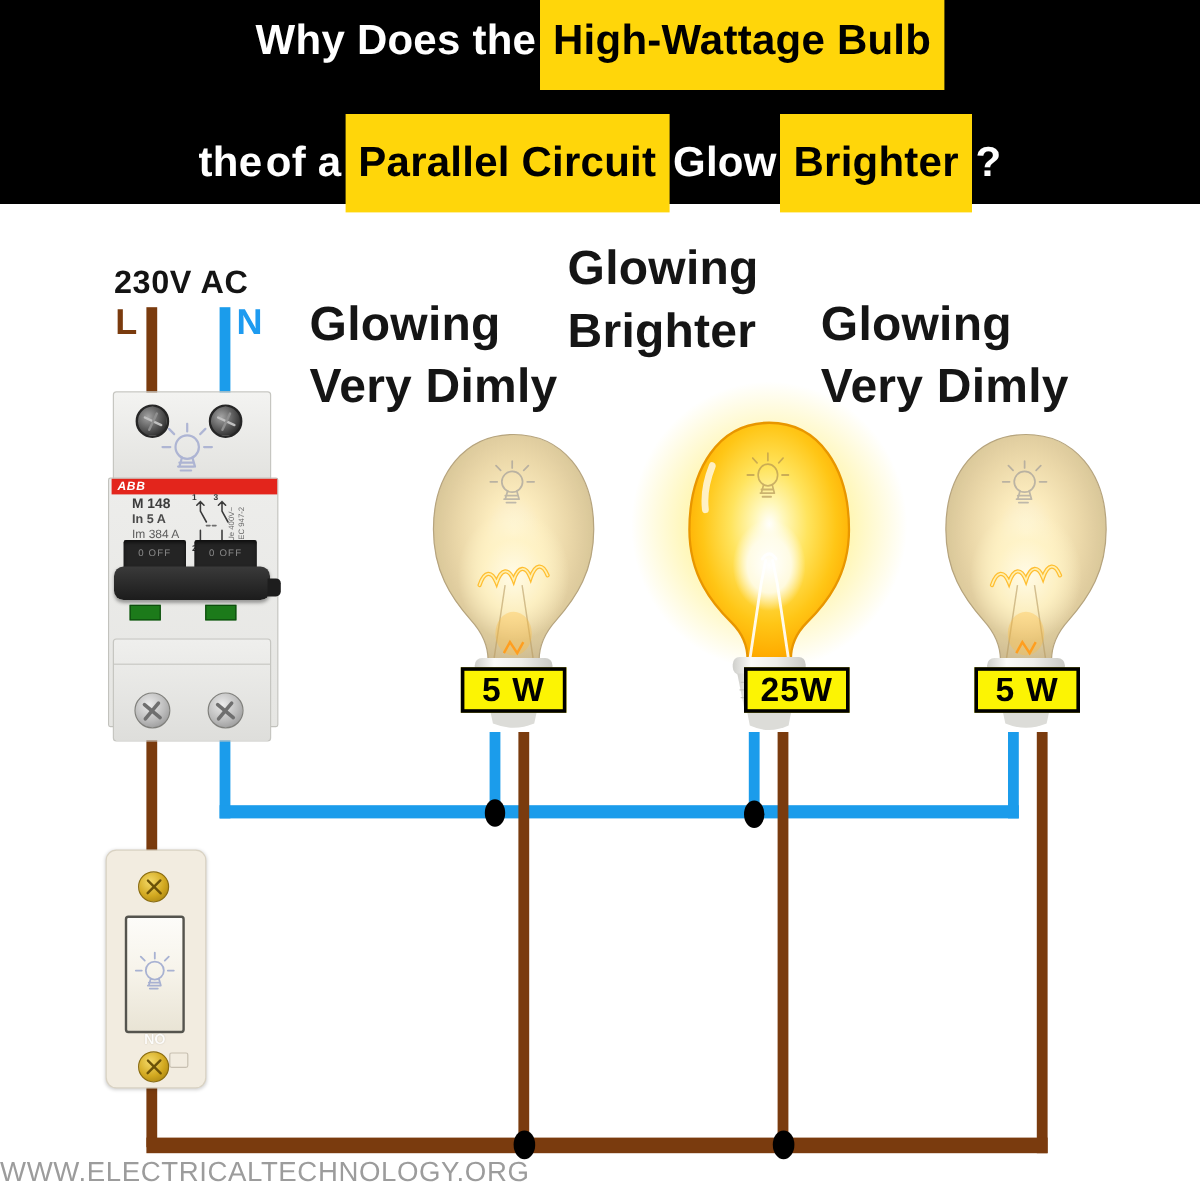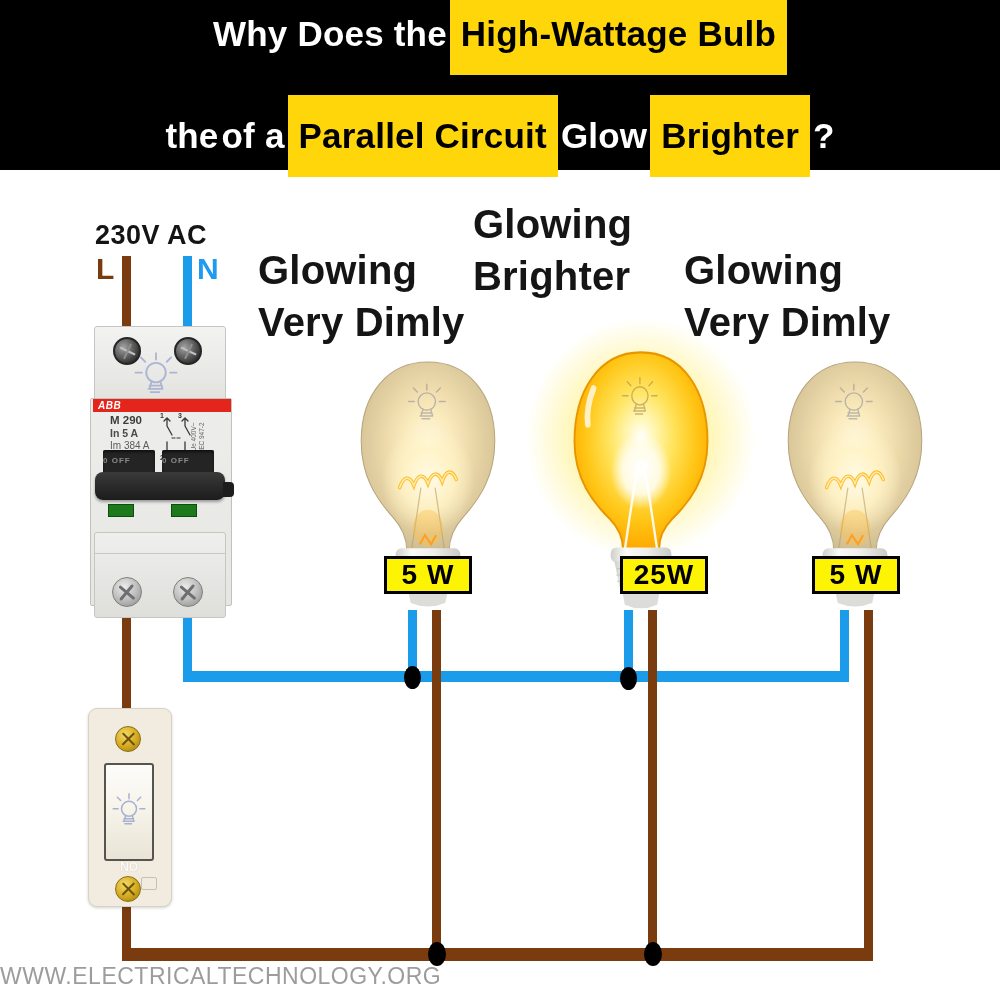--- a/index.html
+++ b/index.html
@@ -76,23 +76,22 @@
   #br-icu   { left:20px; top:123px; font-size:8px; color:#5c5c5c; }
   .pole-num { position:absolute; font-size:7px; font-weight:bold; color:#333; }
   #br-side {
     position:absolute; left:99px; top:88px; width:48px; height:46px;
     transform:rotate(-90deg); color:#666; font-size:6.5px; line-height:8px;
     text-align:center; white-space:nowrap;
   }
   .well {
     position:absolute; top:124px; width:52px; height:24px; background:#242424;
     border-radius:2px; color:rgba(255,255,255,0.45); font-size:8px;
-    text-align:left; line-height:22px; letter-spacing:1px;
+    text-align:center; line-height:22px; letter-spacing:1px;
     box-shadow:inset 0 2px 3px rgba(0,0,0,.6);
-    font-weight:bold;
   }
   #handle {
     position:absolute; left:5px; top:146px; width:130px; height:28px;
     background:linear-gradient(180deg,#3a3a3a,#1c1c1c); border-radius:8px;
     box-shadow:0 2px 3px rgba(0,0,0,.35);
   }
   #handle-nub { position:absolute; left:133px; top:156px; width:11px; height:15px;
     background:#1d1d1d; border-radius:0 4px 4px 0; }
   .green-ind { position:absolute; top:178px; width:26px; height:13px;
     background:#1C7A1A; border:1px solid #0E4D0E; }
@@ -232,21 +231,21 @@
         <path d="M20,27 l-2,7 M28,27 l2,7 M18,31 h10 M17,34 h12 M19,37 h8"></path>
         <path d="M11,19 h-6 M14,9 l-4,-4 M24,7 v-6 M34,9 l4,-4 M37,19 h6"></path>
       </g>
     </svg>
 
     <div id="br-mid">
       <div id="br-stripe">
         <span>ABB</span>
       </div>
     </div>
-    <div class="br-txt" id="br-model">M 290</div>
+    <div class="br-txt" id="br-model">M 148</div>
     <div class="br-txt" id="br-in">In 5 A</div>
     <div class="br-txt" id="br-im">Im 384 A</div>
     <div class="br-txt" id="br-icu">Icu 15 kA</div>
 
     <span class="pole-num" style="left:70px; top:86px;">1</span>
     <span class="pole-num" style="left:88px; top:86px;">3</span>
     <span class="pole-num" style="left:70px; top:128px;">2</span>
     <span class="pole-num" style="left:88px; top:128px;">4</span>
     <svg style="position:absolute; left:68px; top:90px;" width="34" height="44" viewBox="0 0 34 44">
       <g fill="none" stroke="#3a3a3a" stroke-width="1.3" stroke-linecap="round">

